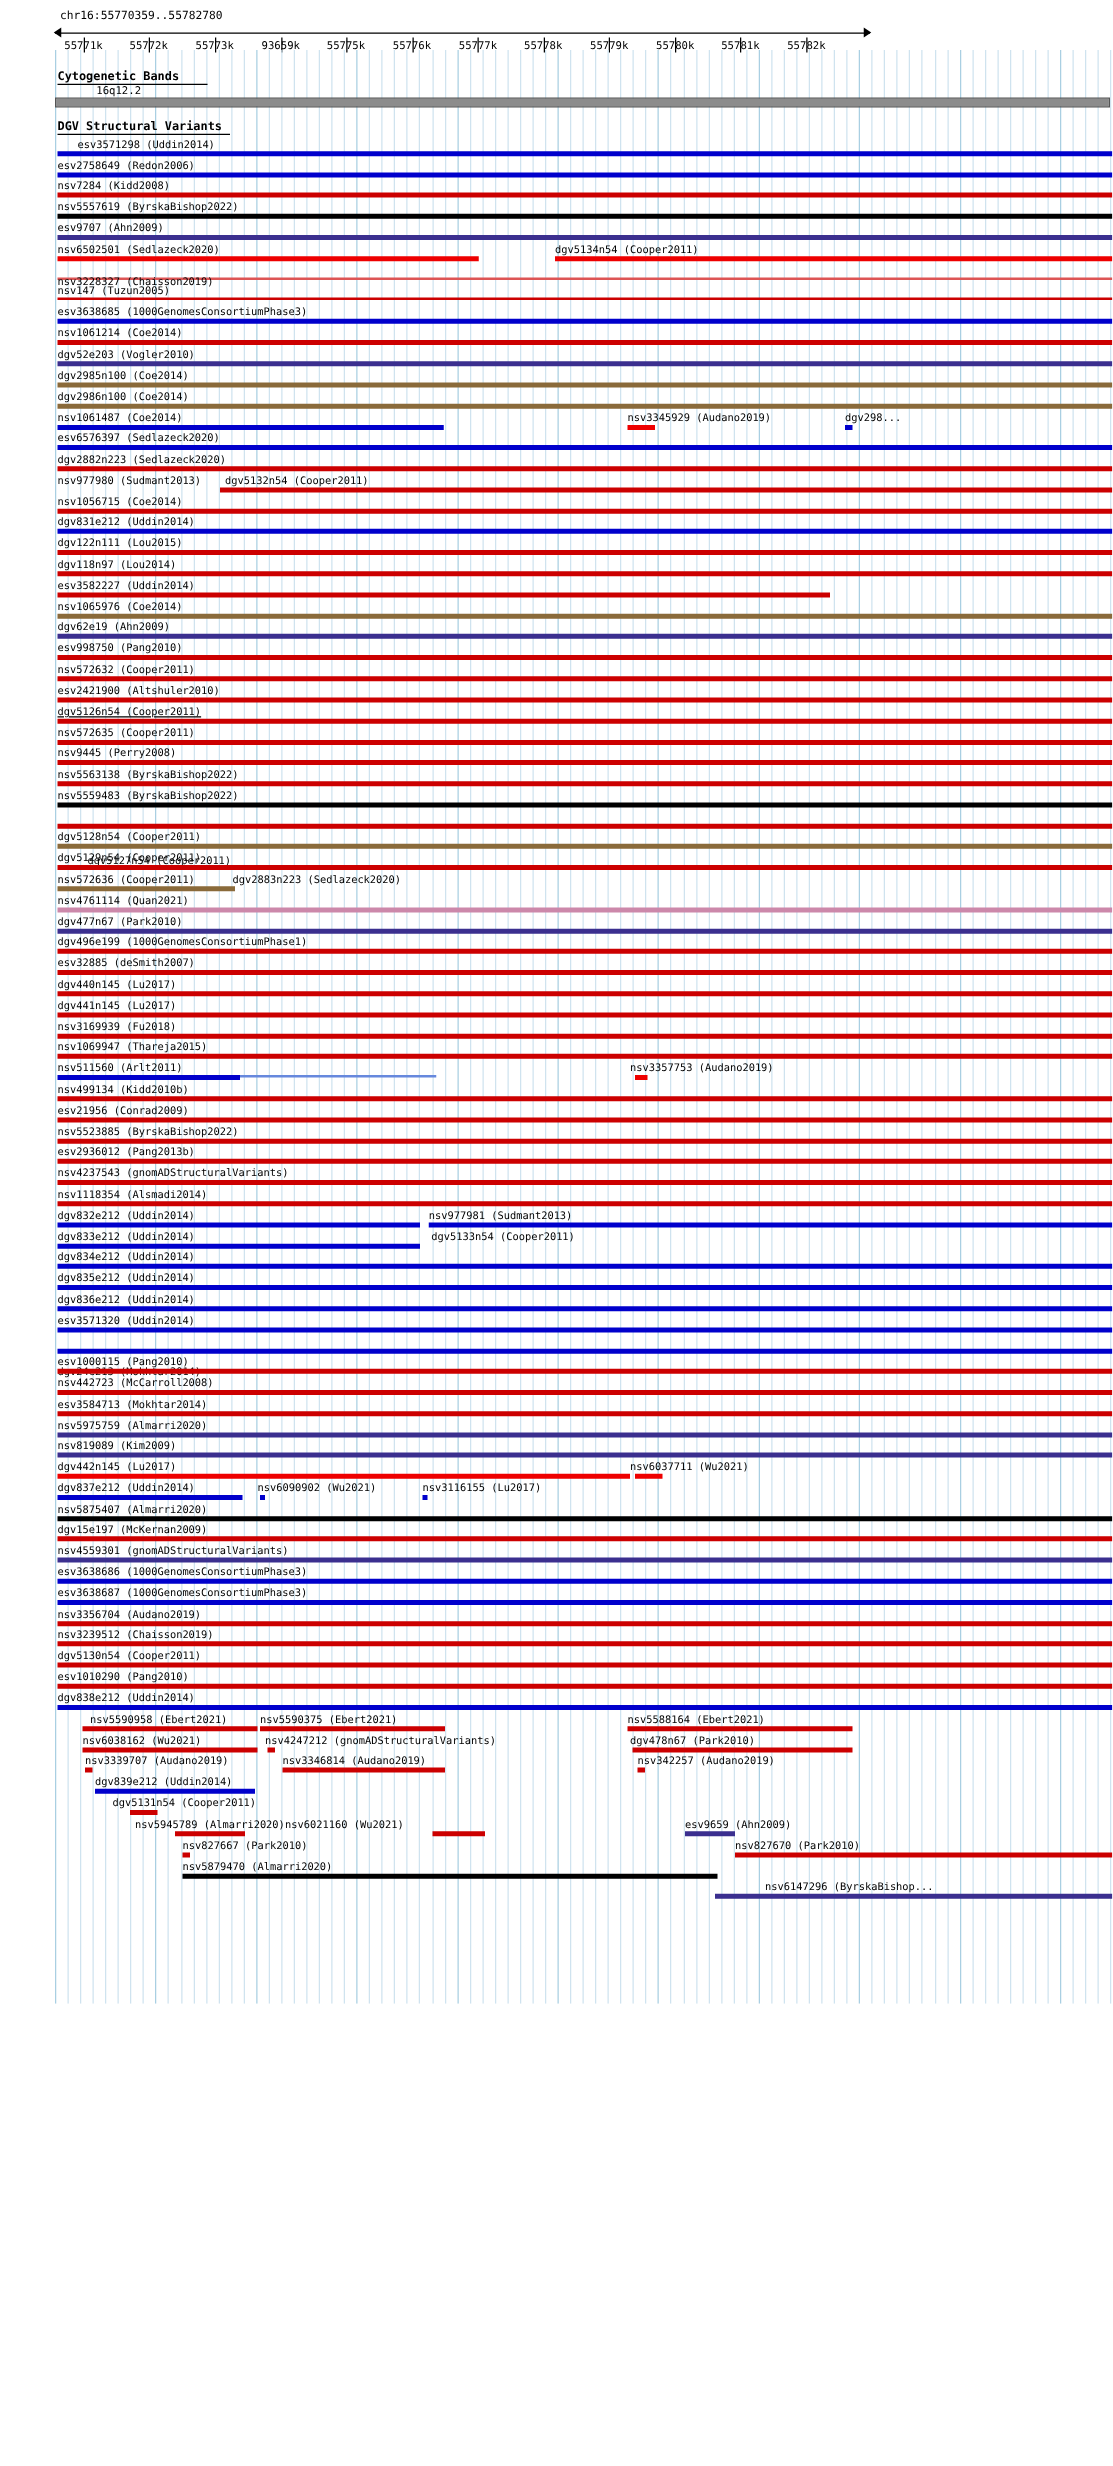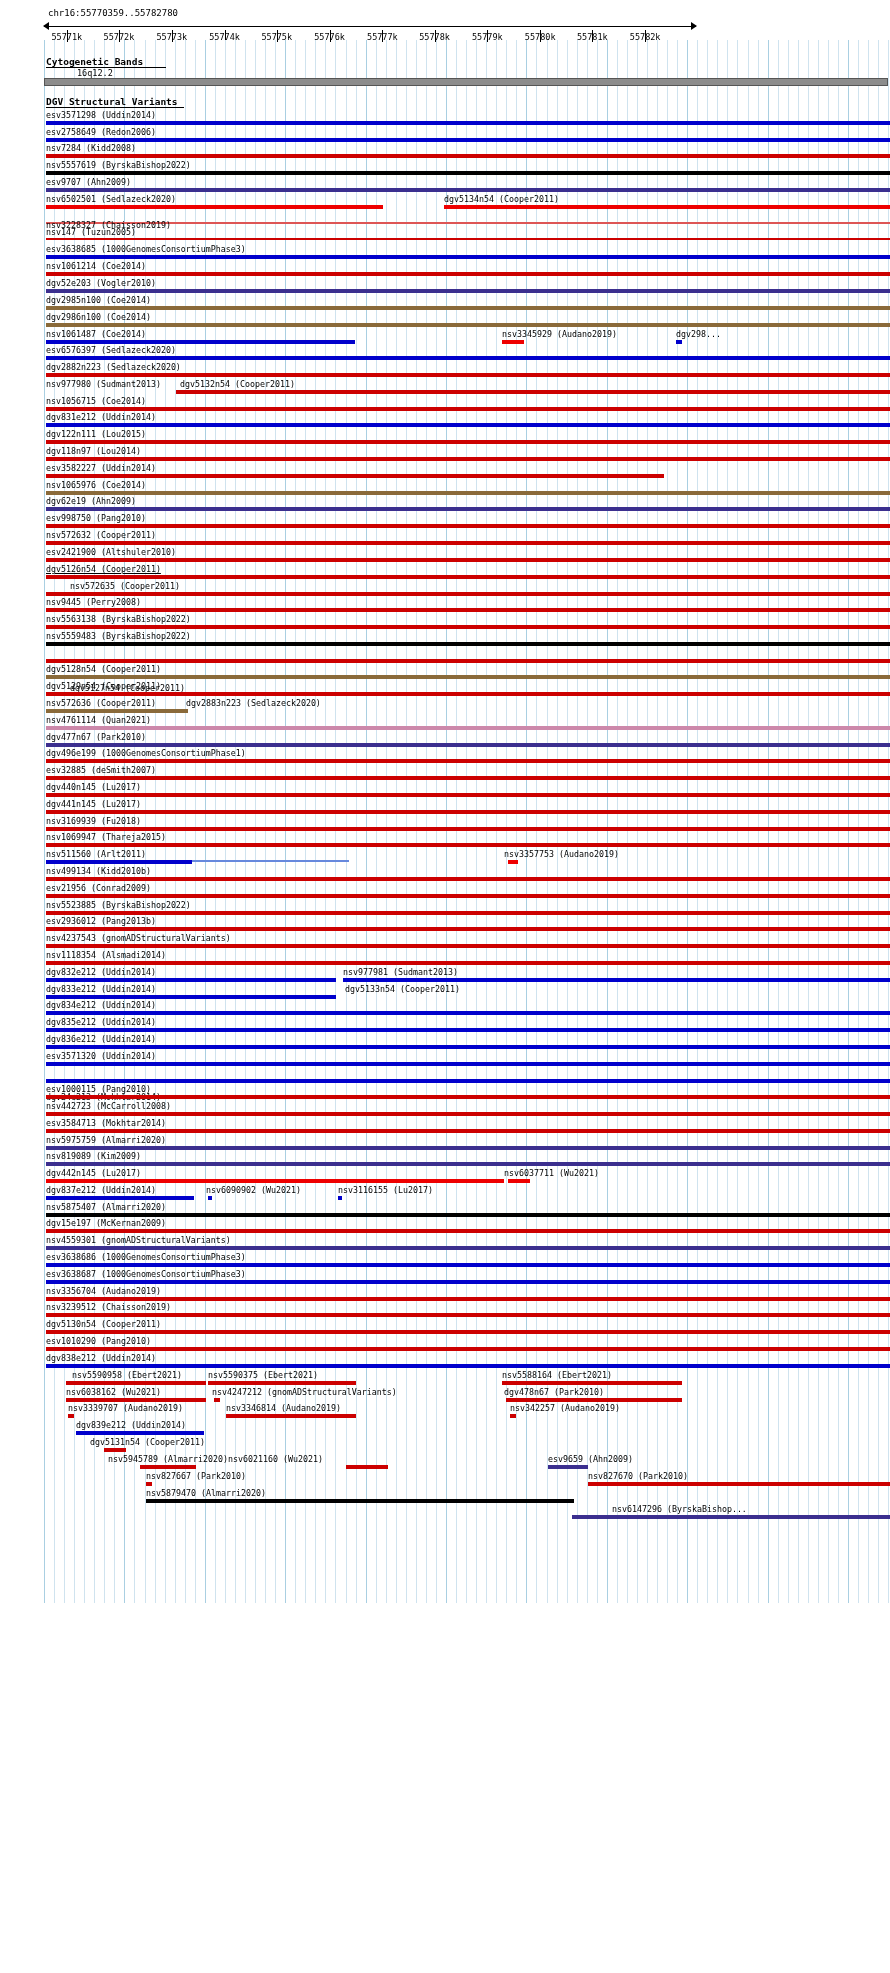--- a/index.html
+++ b/index.html
@@ -139,21 +139,21 @@
     <div class="ruler-arrow-r"></div>
   </div>
   <div id="tickwrap">
       <div class="tick" style="left: 66.82px; top: 30px;"></div>
       <div class="tick-label" style="left: 66.82px; top: 32px;">55771k</div>
       <div class="tick" style="left: 118.98px; top: 30px;"></div>
       <div class="tick-label" style="left: 118.98px; top: 32px;">55772k</div>
       <div class="tick" style="left: 171.792px; top: 30px;"></div>
       <div class="tick-label" style="left: 171.792px; top: 32px;">55773k</div>
       <div class="tick" style="left: 224.604px; top: 30px;"></div>
-      <div class="tick-label" style="left: 224.604px; top: 32px;">55774k</div>
+      <div class="tick-label" style="left: 224.604px; top: 32px;">93659k</div>
       <div class="tick" style="left: 276.764px; top: 30px;"></div>
       <div class="tick-label" style="left: 276.764px; top: 32px;">55775k</div>
       <div class="tick" style="left: 329.576px; top: 30px;"></div>
       <div class="tick-label" style="left: 329.576px; top: 32px;">55776k</div>
       <div class="tick" style="left: 382.388px; top: 30px;"></div>
       <div class="tick-label" style="left: 382.388px; top: 32px;">55777k</div>
       <div class="tick" style="left: 434.548px; top: 30px;"></div>
       <div class="tick-label" style="left: 434.548px; top: 32px;">55778k</div>
       <div class="tick" style="left: 487.36px; top: 30px;"></div>
       <div class="tick-label" style="left: 487.36px; top: 32px;">55779k</div>
@@ -256,21 +256,21 @@
   <div class="section-title" style="left:46px; top:56px;">Cytogenetic Bands</div>
   <div class="section-underline" style="left:46px; top:67px; width:120px;"></div>
   <div class="sub-label" style="left:48px; top:68px;margin-left:29px;">16q12.2</div>
   <div class="cyto" style="top:78px; width:844px;"></div>
 
   <div class="section-title" style="left:46px; top:96px;">DGV Structural Variants</div>
   <div class="section-underline" style="left:46px; top:107px; width:138px;"></div>
 
   <div id="tracks">
       <div class="bar" style="left: 46px; width: 844px; top: 121px; background: rgb(0, 0, 204);"></div>
-      <div class="row-label" style="left: 46px; top: 111px;">esv3571298 (Uddin2014)</div>
+      <div class="row-label" style="left: 46px; top: 111px; padding-left: 16px;">esv3571298 (Uddin2014)</div>
       <div class="bar" style="left: 46px; width: 844px; top: 138px; background: rgb(0, 0, 204);"></div>
       <div class="row-label" style="left: 46px; top: 128px;">esv2758649 (Redon2006)</div>
       <div class="bar" style="left: 46px; width: 844px; top: 154px; background: rgb(204, 0, 0);"></div>
       <div class="row-label" style="left: 46px; top: 144px;">nsv7284 (Kidd2008)</div>
       <div class="bar" style="left: 46px; width: 844px; top: 171px; background: rgb(0, 0, 0);"></div>
       <div class="row-label" style="left: 46px; top: 161px;">nsv5557619 (ByrskaBishop2022)</div>
       <div class="bar" style="left: 46px; width: 844px; top: 188px; background: rgb(59, 47, 143);"></div>
       <div class="row-label" style="left: 46px; top: 178px;">esv9707 (Ahn2009)</div>
       <div class="bar" style="left: 46px; width: 337px; top: 205px; background: rgb(238, 0, 0);"></div>
       <div class="bar" style="left: 444px; width: 446px; top: 205px; background: rgb(238, 0, 0);"></div>
@@ -319,21 +319,21 @@
       <div class="row-label" style="left: 46px; top: 497px;">dgv62e19 (Ahn2009)</div>
       <div class="bar" style="left: 46px; width: 844px; top: 524px; background: rgb(204, 0, 0);"></div>
       <div class="row-label" style="left: 46px; top: 514px;">esv998750 (Pang2010)</div>
       <div class="bar" style="left: 46px; width: 844px; top: 541px; background: rgb(204, 0, 0);"></div>
       <div class="row-label" style="left: 46px; top: 531px;">nsv572632 (Cooper2011)</div>
       <div class="bar" style="left: 46px; width: 844px; top: 558px; background: rgb(204, 0, 0);"></div>
       <div class="row-label" style="left: 46px; top: 548px;">esv2421900 (Altshuler2010)</div>
       <div class="bar" style="left: 46px; width: 844px; top: 575px; background: rgb(204, 0, 0);"></div>
       <div class="row-label" style="left: 46px; top: 565px; text-decoration: underline;">dgv5126n54 (Cooper2011)</div>
       <div class="bar" style="left: 46px; width: 844px; top: 592px; background: rgb(204, 0, 0);"></div>
-      <div class="row-label" style="left: 46px; top: 582px; padding-left: 24px;">nsv572635 (Cooper2011)</div>
+      <div class="row-label" style="left: 46px; top: 582px;">nsv572635 (Cooper2011)</div>
       <div class="bar" style="left: 46px; width: 844px; top: 608px; background: rgb(204, 0, 0);"></div>
       <div class="row-label" style="left: 46px; top: 598px;">nsv9445 (Perry2008)</div>
       <div class="bar" style="left: 46px; width: 844px; top: 625px; background: rgb(204, 0, 0);"></div>
       <div class="row-label" style="left: 46px; top: 615px;">nsv5563138 (ByrskaBishop2022)</div>
       <div class="bar" style="left: 46px; width: 844px; top: 642px; background: rgb(0, 0, 0);"></div>
       <div class="row-label" style="left: 46px; top: 632px;">nsv5559483 (ByrskaBishop2022)</div>
       <div class="bar" style="left: 46px; width: 844px; top: 659px; background: rgb(204, 0, 0);"></div>
       <div class="row-label" style="left: 46px; top: 684px; padding-left: 24px;">dgv5127n54 (Cooper2011)</div>
       <div class="bar" style="left: 46px; width: 844px; top: 675px; background: rgb(138, 106, 58);"></div>
       <div class="row-label" style="left: 46px; top: 665px;">dgv5128n54 (Cooper2011)</div>

